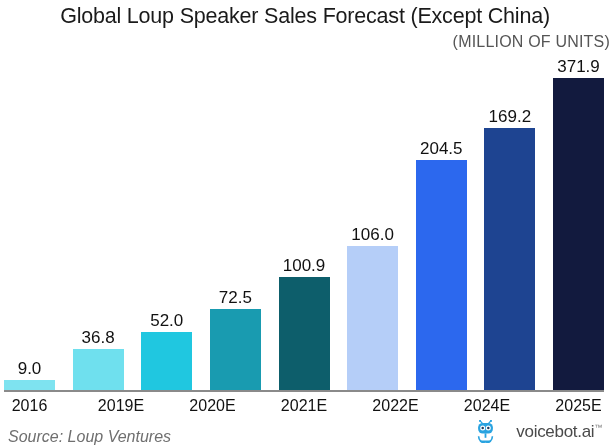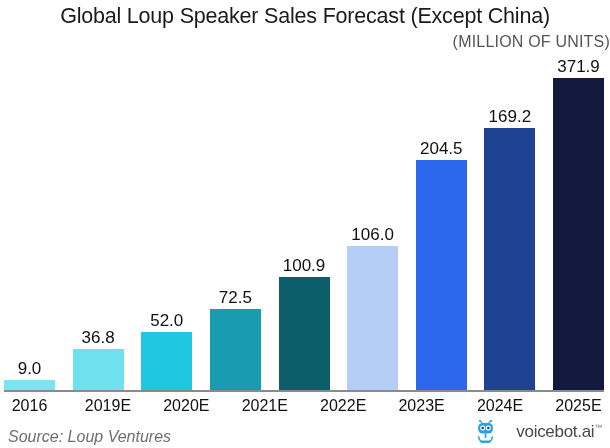--- a/index.html
+++ b/index.html
@@ -177,21 +177,20 @@
     </div>
 
   <div class="axis-line"></div>
 
   <div class="x-labels" id="xlabels">
       <div class="x-label">2016</div>
       <div class="x-label">2019E</div>
       <div class="x-label">2020E</div>
       <div class="x-label">2021E</div>
       <div class="x-label">2022E</div>
-      <div class="x-label">2023E</div>
       <div class="x-label">2024E</div>
       <div class="x-label">2025E</div>
     </div>
 
   <div class="source">Source: Loup Ventures</div>
 
   <div class="logo">
     <span>
       <svg class="logo-mark" viewBox="0 0 21 23" xmlns="http://www.w3.org/2000/svg">
         <line x1="7.2" y1="3.2" x2="5.2" y2="0.8" stroke="#29A3E0" stroke-width="1.3" stroke-linecap="round"></line>

